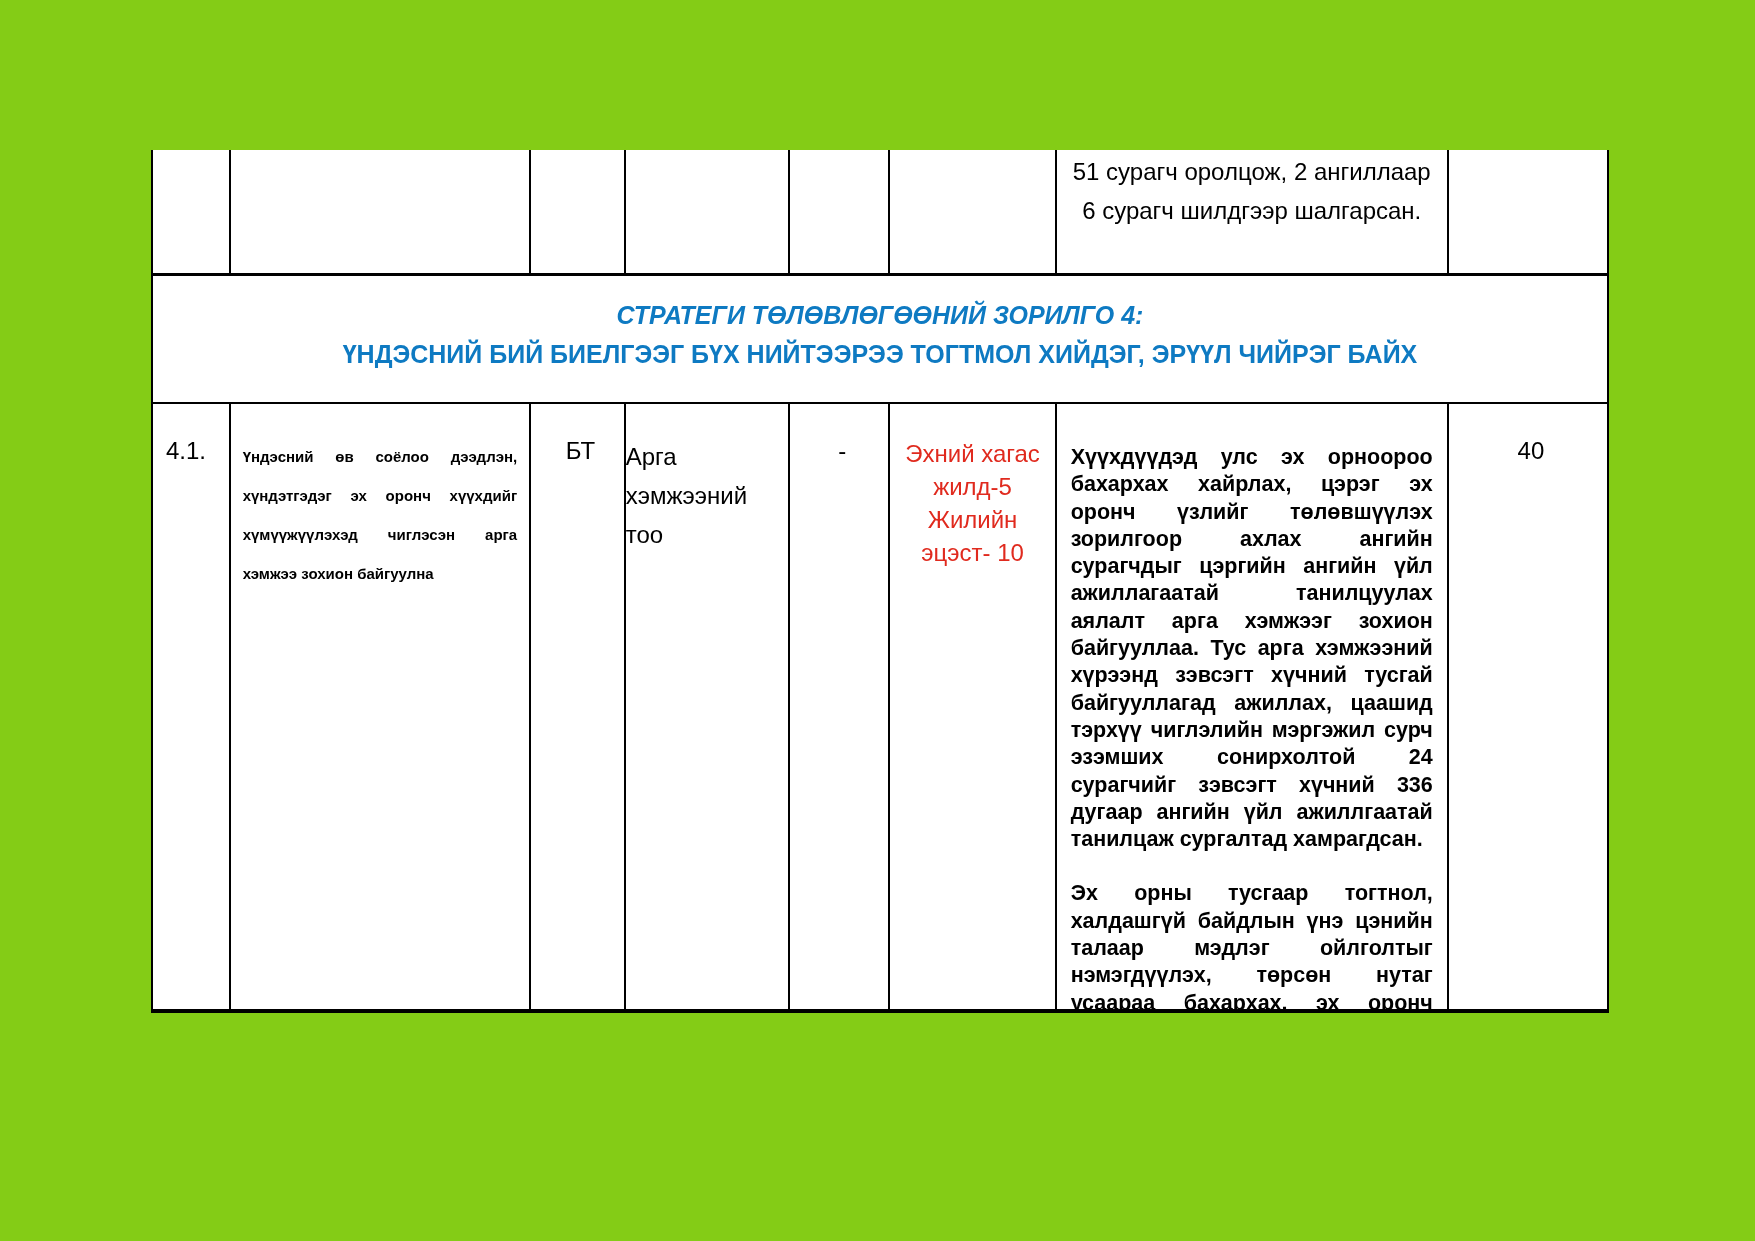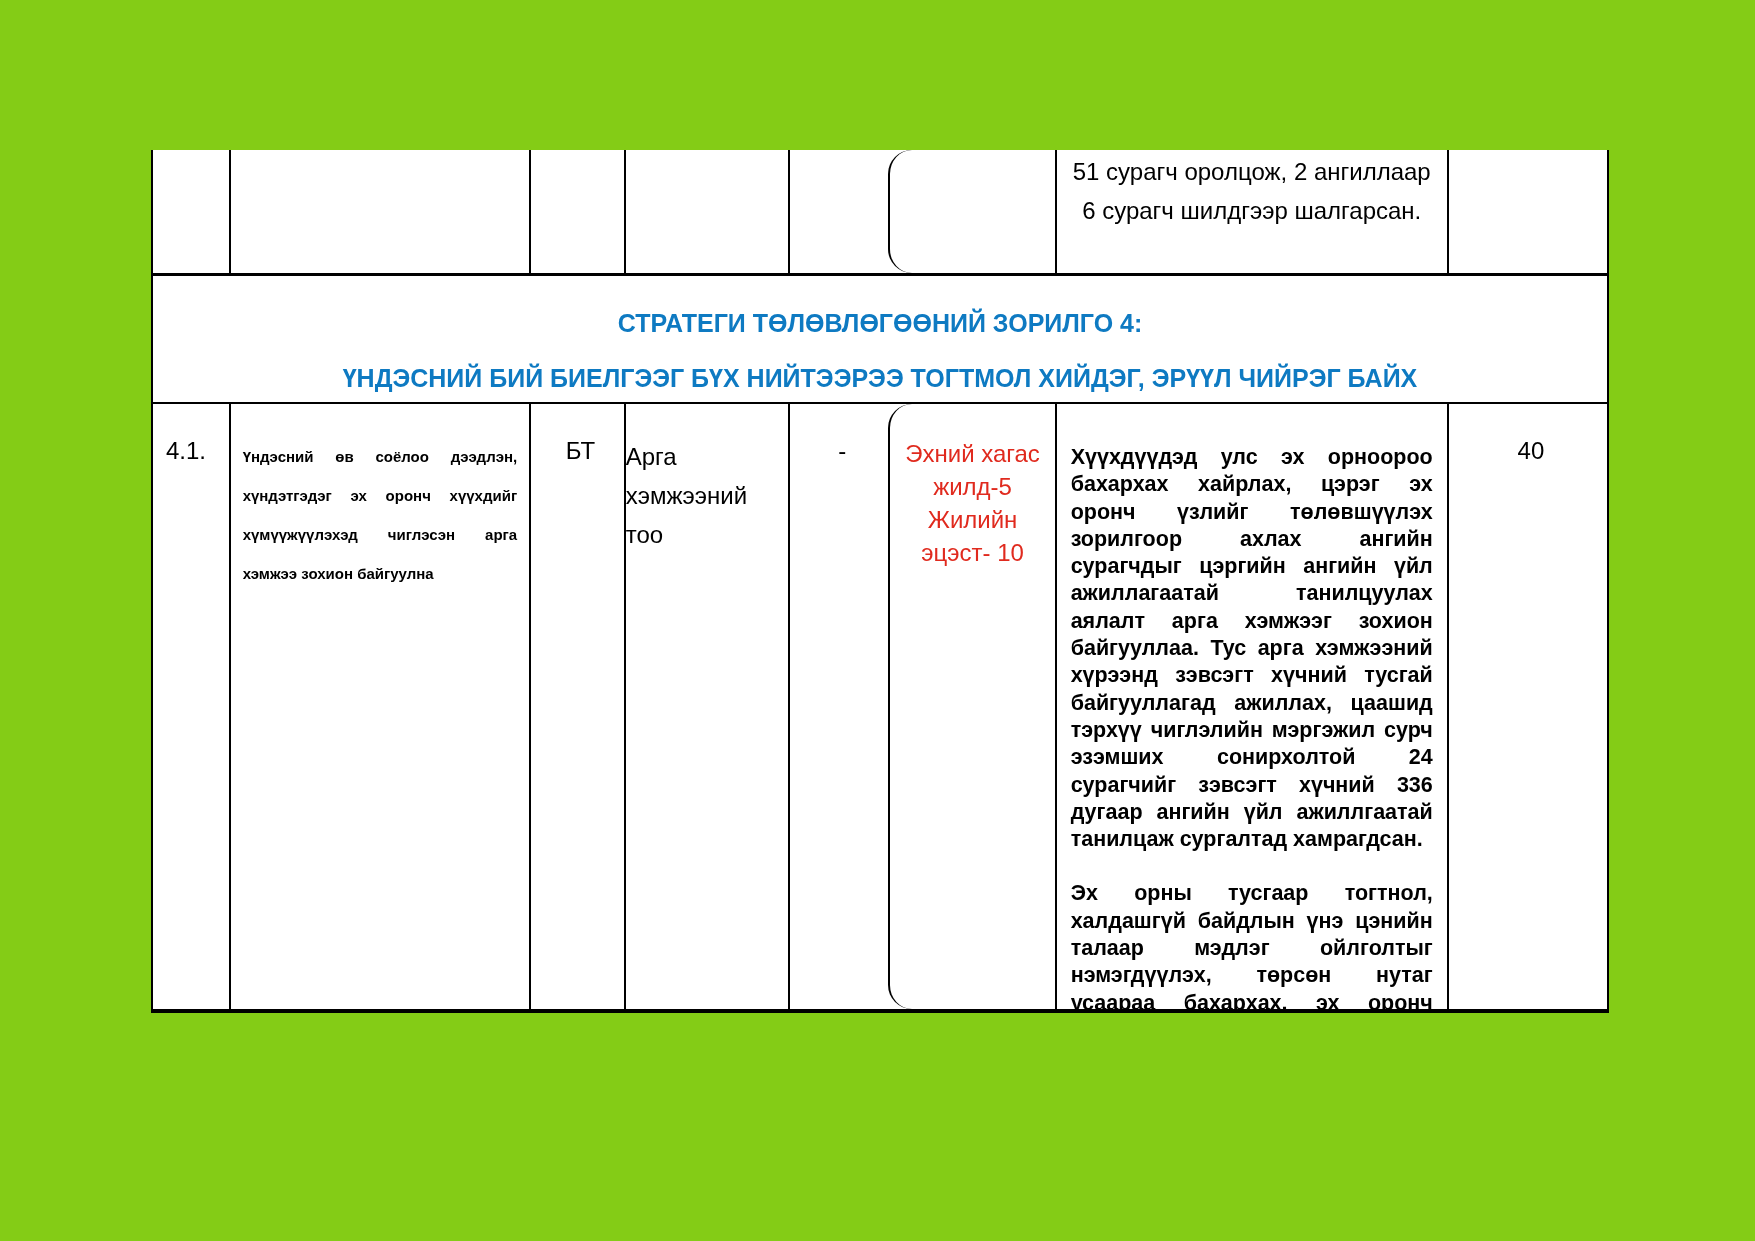--- a/index.html
+++ b/index.html
@@ -6,25 +6,25 @@
   #page{
     position:relative;width:1755px;height:1241px;background:#84cc16;
     font-family:"Liberation Sans", sans-serif;color:#000;overflow:hidden;
   }
   .trow{position:absolute;left:151px;display:flex;box-sizing:border-box;background:#fff;}
   #row-carryover{top:150px;height:126px;width:1458px;border-right:2px solid #000;border-bottom:3px solid #000;}
   #row-strategy{top:276px;height:128px;width:1458px;border-left:2px solid #000;border-right:2px solid #000;border-bottom:2px solid #000;flex-direction:column;}
   #row-activity{top:404px;height:609px;width:1458px;border-right:2px solid #000;border-bottom:4px solid #000;}
   .cell{box-sizing:border-box;border-left:2px solid #000;height:100%;position:relative;overflow:hidden;}
   .c1{width:78px;}.c2{width:302px;}.c3{width:95px;}.c4{width:165px;}
-  .c5{width:101px;}.c6{width:167px;border-radius:24px;}.c7{width:394px;}.c8{width:161px;}
+  .c5{width:101px;}.c6{width:167px;}.c7{width:394px;}.c8{width:161px;}
   .carry-text{padding:2px 10px 0;text-align:center;font-size:24px;line-height:39px;}
   .strategy-line{width:100%;text-align:center;font-weight:bold;font-size:25px;line-height:30px;}
-  .strategy-line.l1{margin-top:32px;}
-  .strategy-line.l2{margin-top:25px;}
+  .strategy-line.l1{margin-top:24px;font-style:italic;}
+  .strategy-line.l2{margin-top:9px;}
   .idx{padding:33px 0 0 13px;font-size:24px;}
   .objective{padding:33px 12px 0;font-weight:bold;font-size:15px;line-height:39px;text-align:justify;}
   .ctr{padding-top:33px;text-align:center;font-size:24px;padding-left:6px;}
   .indicator{padding:33px 0 0;text-align:left;font-size:24px;line-height:39px;}
   .target{padding:33px 8px 0;text-align:center;font-size:24px;line-height:33px;font-weight:normal;}
   .result{padding:40px 14px 0;text-align:justify;font-size:21.5px;line-height:27.3px;font-weight:bold;}
   .result .p2{margin-top:27px;}
 </style>
 </head>
 <body>

